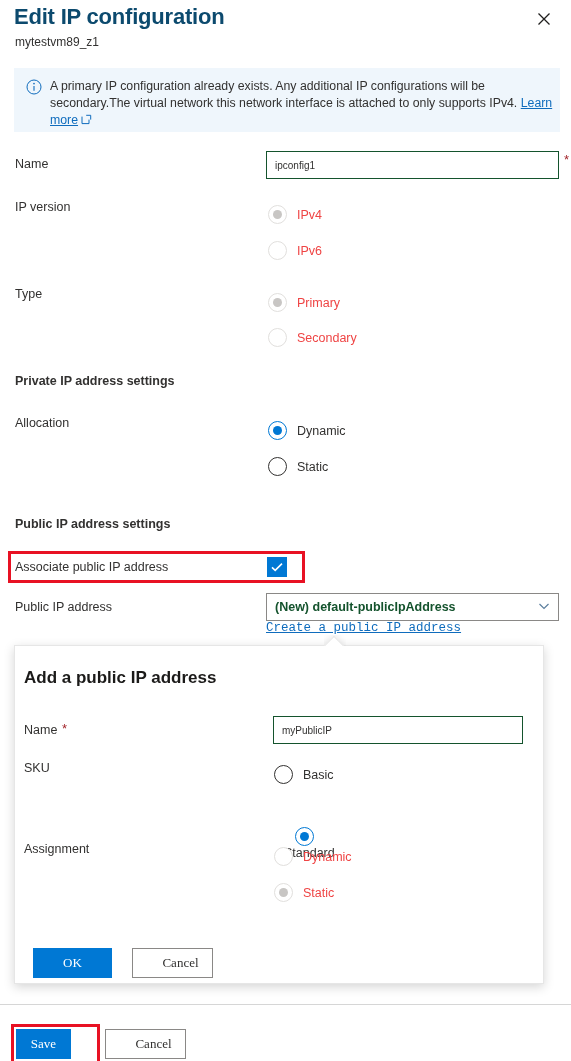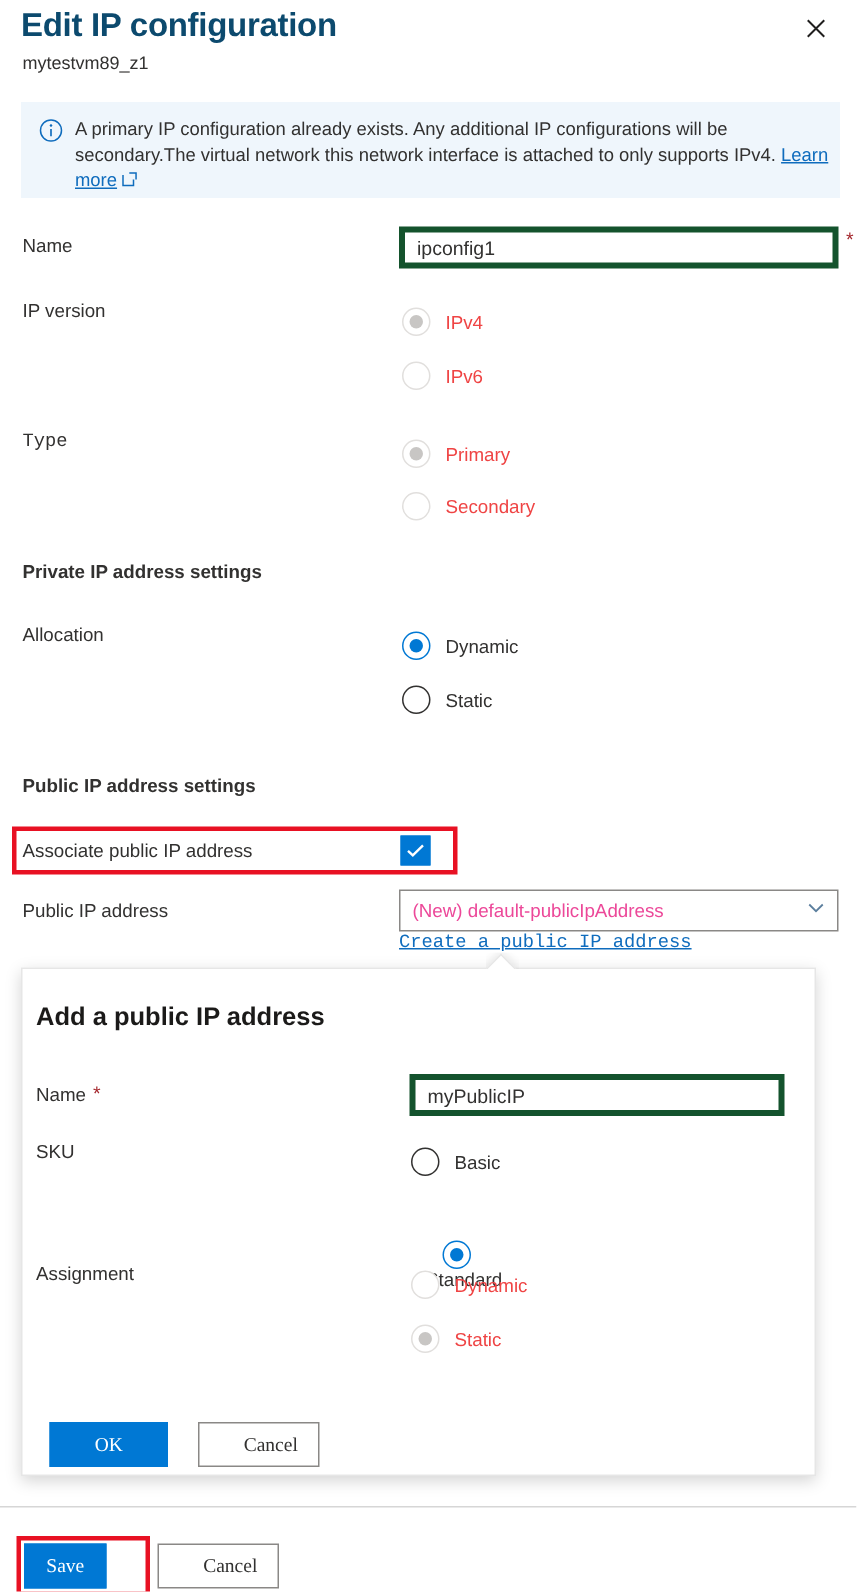--- a/index.html
+++ b/index.html
@@ -48,24 +48,24 @@
 
   
   .field-label {
     position: absolute; font-size: 12.5px; color: #323130; white-space: nowrap;
   }
   .section-label {
     position: absolute; font-size: 12.5px; font-weight: bold; color: #323130; white-space: nowrap;
   }
   .txtbox {
     position: absolute;
-    border: 4px solid #14532d;
+    border: 1px solid #14532d;
     background: #fff;
     font-family: "Liberation Sans", sans-serif;
-    font-size: 13px;
+    font-size: 10px;
     color: #323130;
     padding: 0 8px;
     line-height: 26px;
     height: 28px;
     outline: none;
   }
   .req-star { position: absolute; color: #a4262c; font-size: 13px; }
 
   
   .radio-row { position: absolute; display: flex; align-items: center; }
@@ -92,21 +92,21 @@
     cursor: pointer;
   }
   .checkbox svg { display: block; }
 
   
   .dropdown {
     position: absolute; border: 1px solid #8a8886; background: #fff;
     height: 28px; display: flex; align-items: center;
     padding: 0 8px; cursor: pointer;
   }
-  .dropdown-text { font-size: 12.5px; color: #ec4899; flex: 1; white-space: nowrap; }
+  .dropdown-text { font-size: 12.5px; color: #14532d; flex: 1; white-space: nowrap; font-weight: bold; }
   .chev { flex: none; }
 
   
   .flyout {
     position: absolute; left: 14px; top: 645px;
     width: 530px; height: 339px;
     background: #fff;
     border: 1px solid #e6e6e6;
     box-shadow: 0 3px 10px rgba(0,0,0,0.17);
   }
@@ -181,21 +181,21 @@
 <div class="field-label" style="left:15px; top:200px;">IP version</div>
 <div class="radio-row" style="left:268px; top:205px;">
   <span class="radio dis sel"></span>
   <span class="radio-label dis">IPv4</span>
 </div>
 <div class="radio-row" style="left:268px; top:241px;">
   <span class="radio dis"></span>
   <span class="radio-label dis">IPv6</span>
 </div>
 
-<div class="field-label" style="left:15px; top:287px;font-family:Liberation Mono, monospace;">Type</div>
+<div class="field-label" style="left:15px; top:287px;">Type</div>
 <div class="radio-row" style="left:268px; top:293px;">
   <span class="radio dis sel"></span>
   <span class="radio-label dis">Primary</span>
 </div>
 <div class="radio-row" style="left:268px; top:328px;">
   <span class="radio dis"></span>
   <span class="radio-label dis">Secondary</span>
 </div>
 
 <div class="section-label" style="left:15px; top:374px;">Private IP address settings</div>

